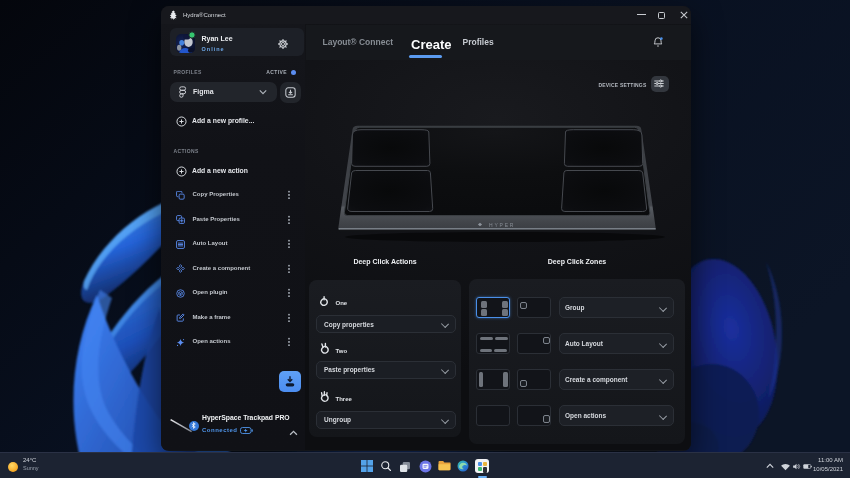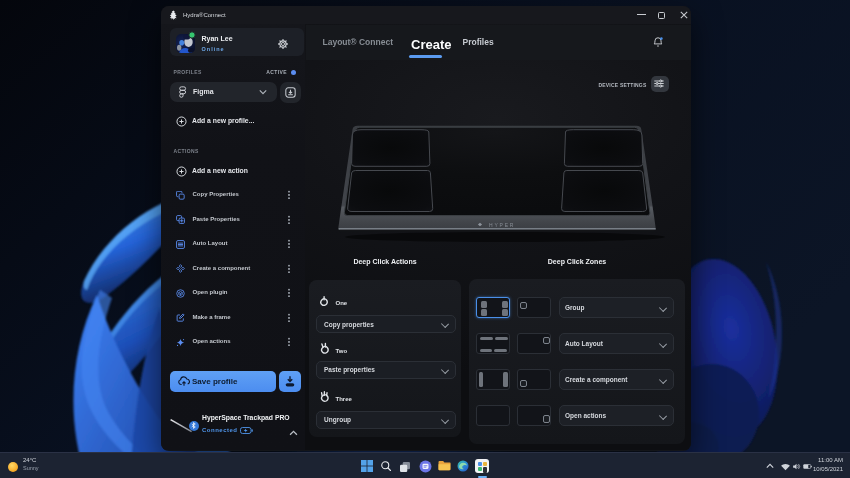--- a/index.html
+++ b/index.html
@@ -221,27 +221,20 @@
   <div class="abs arow" style="top:329.5px;">
     <svg class="aicon" width="9" height="9" viewBox="0 0 16 16" fill="#5b8df0">
         <path d="M8 1.2C8.5 5 10.8 7.4 14.8 8 10.8 8.6 8.5 11 8 14.8 7.5 11 5.2 8.6 1.2 8 5.2 7.4 7.5 5 8 1.2z"></path>
         <circle cx="13.4" cy="2.8" r="1"></circle>
         <circle cx="2.8" cy="13.2" r="1"></circle>
       </svg>
     <span class="atext">Open actions</span>
       <span class="kebab">⋮</span>
   </div>
 
-  <div class="abs" style="left:8.5px;top:364px;width:106px;height:20.5px;border-radius:5px;background:linear-gradient(180deg,#5fa0f5,#4c8df0);">
-    <svg class="abs" style="left:8px;top:4.5px;" width="12" height="11" viewBox="0 0 18 16" fill="none" stroke="#0e1a30" stroke-width="1.7">
-        <path d="M5.5 12.5h-1a3.6 3.6 0 0 1-.6-7.1 4.8 4.8 0 0 1 9.3-1.2 3.9 3.9 0 0 1 1.3 7.6"></path>
-        <path d="M9 14.5V8.8M6.6 10.8L9 8.4l2.4 2.4"></path>
-      </svg>
-    <div class="abs" style="left:22.5px;top:5.5px;font-size:8px;font-weight:bold;color:#0d1b2e;">Save profile</div>
-  </div>
   <div class="abs" style="left:118px;top:364px;width:21.5px;height:20.5px;border-radius:5px;background:linear-gradient(180deg,#5fa0f5,#4c8df0);">
     <svg class="abs" style="left:5px;top:4px;" width="12" height="13" viewBox="0 0 14 15" fill="none" stroke="#0e1a30" stroke-width="1.6">
         <path d="M7 1.5v6M4.4 5l2.6 2.6L9.6 5"></path>
         <rect x="2" y="9.4" width="10" height="4" rx="2" fill="#0e1a30" stroke="none"></rect>
       </svg>
   </div>
 
   <svg class="abs" style="left:8px;top:411px;" width="26" height="16" viewBox="0 0 26 16">
       <defs>
         <linearGradient id="peng" x1="0" y1="0" x2="1" y2="1">

